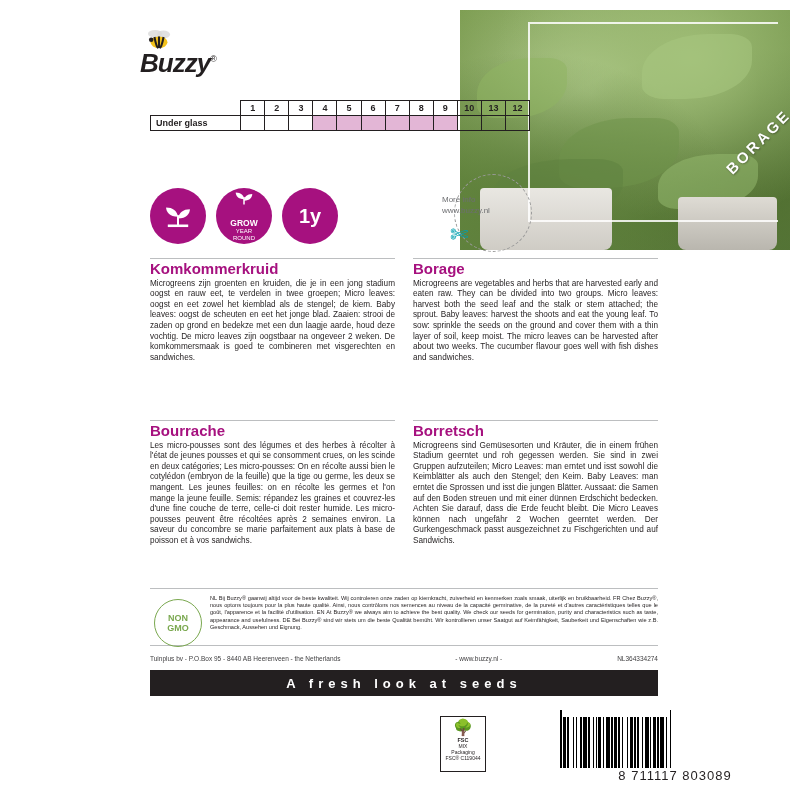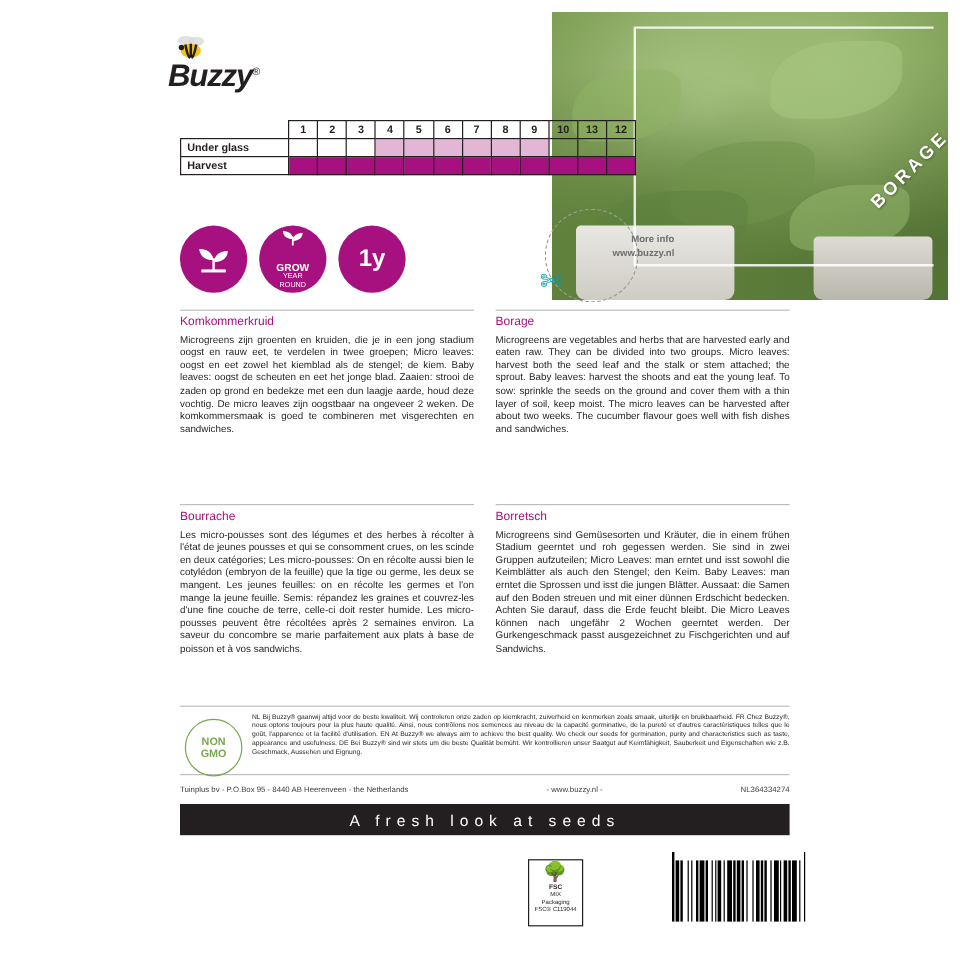--- a/index.html
+++ b/index.html
@@ -114,39 +114,39 @@
   }
   .circ.c1 { left: 0; }
   .circ.c2 { left: 66px; }
   .circ.c3 { left: 132px; }
   .circ .t1 { font-size: 8.5px; font-weight: bold; line-height: 9px; margin-top: 12px; }
   .circ .t2 { font-size: 6px; line-height: 7px; }
   .circ .big { font-size: 20px; font-weight: bold; }
 
   .moreinfo {
     position: absolute; left: 292px; top: -8px;
-    width: 120px; text-align: right;
-    font-size: 8px; color: #6d6e71; line-height: 11px; font-weight: bold;
+    width: 120px; text-align: left;
+    font-size: 8px; color: #6d6e71; line-height: 11px;
   }
   .moreinfo .dashcirc {
     position: absolute; left: 12px; top: -6px;
     width: 78px; height: 78px; border-radius: 50%;
     border: 1px dashed #9a9a9a;
   }
   .moreinfo .txt { position: relative; top: 14px; }
   .scissors {
     position: absolute; left: 300px; top: 34px;
     font-size: 22px; color: #00a0af;
   }
 
   
   .textblock { position: absolute; font-size: 8.2px; line-height: 10.6px; text-align: justify; }
   .textblock h3 {
     margin: 0 0 4px 0;
-    font-size: 10px; color: #a6117f; font-weight: normal;
+    font-size: 15px; color: #a6117f; font-weight: bold;
   }
   .hr-top { border-top: 1px solid #bcbec0; padding-top: 5px; }
 
   .col-nl { left: 20px;  top: 248px; width: 245px; }
   .col-en { left: 283px; top: 248px; width: 245px; }
   .col-fr { left: 20px;  top: 410px; width: 245px; }
   .col-de { left: 283px; top: 410px; width: 245px; }
 
   
   .legalbox {
@@ -180,21 +180,21 @@
 
   
   .blackbar {
     position: absolute; left: 20px; top: 660px;
     width: 508px; height: 26px;
     background: #231f20;
     color: #ffffff;
     font-size: 13px;
     letter-spacing: 5px;
     display: flex; align-items: center; justify-content: center;
-    font-weight: normal;
+    font-weight: bold;
   }
 
   
   .fsc {
     position: absolute; left: 310px; top: 706px;
     width: 46px; height: 56px;
     border: 1px solid #231f20;
     font-size: 5px; text-align: center;
     padding-top: 2px;
     line-height: 6px;
@@ -269,35 +269,20 @@
             <td class="cell fill-light"></td>
             <td class="cell fill-light"></td>
             <td class="cell fill-light"></td>
             <td class="cell fill-light"></td>
             <td class="cell fill-light"></td>
             <td class="cell fill-light"></td>
             <td class="cell"></td>
             <td class="cell"></td>
             <td class="cell"></td>
           </tr>
-          <tr>
-            <td class="rowlabel">Harvest</td>
-            <td class="cell fill-dark"></td>
-            <td class="cell fill-dark"></td>
-            <td class="cell fill-dark"></td>
-            <td class="cell fill-dark"></td>
-            <td class="cell fill-dark"></td>
-            <td class="cell fill-dark"></td>
-            <td class="cell fill-dark"></td>
-            <td class="cell fill-dark"></td>
-            <td class="cell fill-dark"></td>
-            <td class="cell fill-dark"></td>
-            <td class="cell fill-dark"></td>
-            <td class="cell fill-dark"></td>
-          </tr>
         </tbody>
     </table>
   </div>
 
   <div class="picto-row">
     <div class="circ c1">
       <svg viewBox="0 0 40 30" width="34" height="26">
         <path d="M20 26 L20 14" stroke="#fff" stroke-width="2.4" fill="none"></path>
         <path d="M20 16 C10 16 6 10 6 5 C14 5 19 9 20 16 Z" fill="#fff"></path>
         <path d="M20 18 C30 18 34 12 34 7 C26 7 21 11 20 18 Z" fill="#fff"></path>
@@ -423,15 +408,16 @@
         <span style="width: 1px; background: transparent; height: 88%;"></span>
         <span style="width: 2px; background: rgb(0, 0, 0); height: 88%;"></span>
         <span style="width: 1px; background: transparent; height: 88%;"></span>
         <span style="width: 4px; background: rgb(0, 0, 0); height: 88%;"></span>
         <span style="width: 2px; background: transparent; height: 88%;"></span>
         <span style="width: 1px; background: rgb(0, 0, 0); height: 88%;"></span>
         <span style="width: 3px; background: transparent; height: 88%;"></span>
         <span style="width: 1px; background: rgb(0, 0, 0); height: 100%;"></span>
         <span style="width: 2px; background: transparent; height: 100%;"></span>
       </div>
+    <div class="barnum">8 711117 803089</div>
   </div>
 
 </div>
 
 </body></html>

